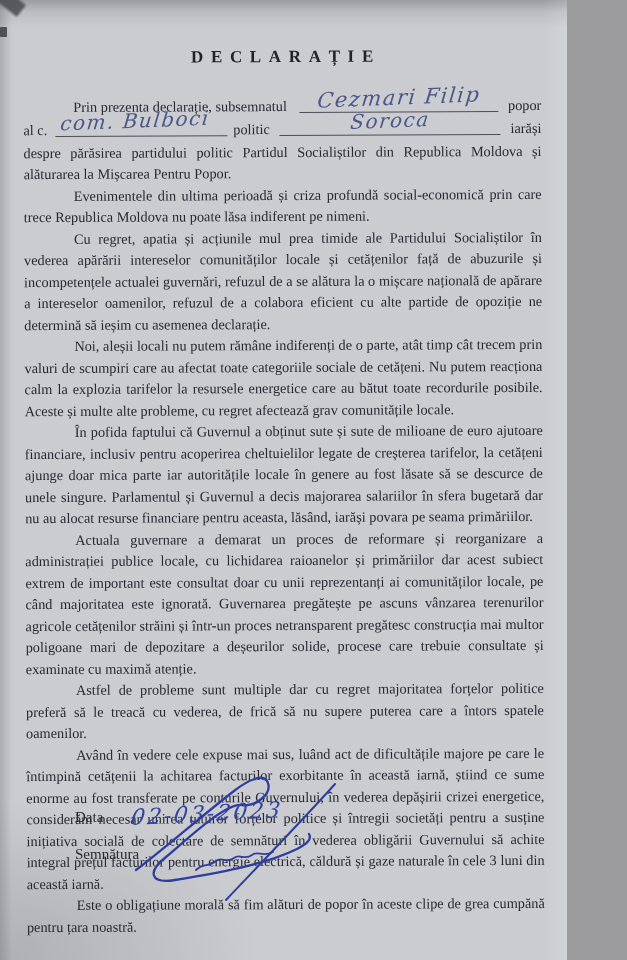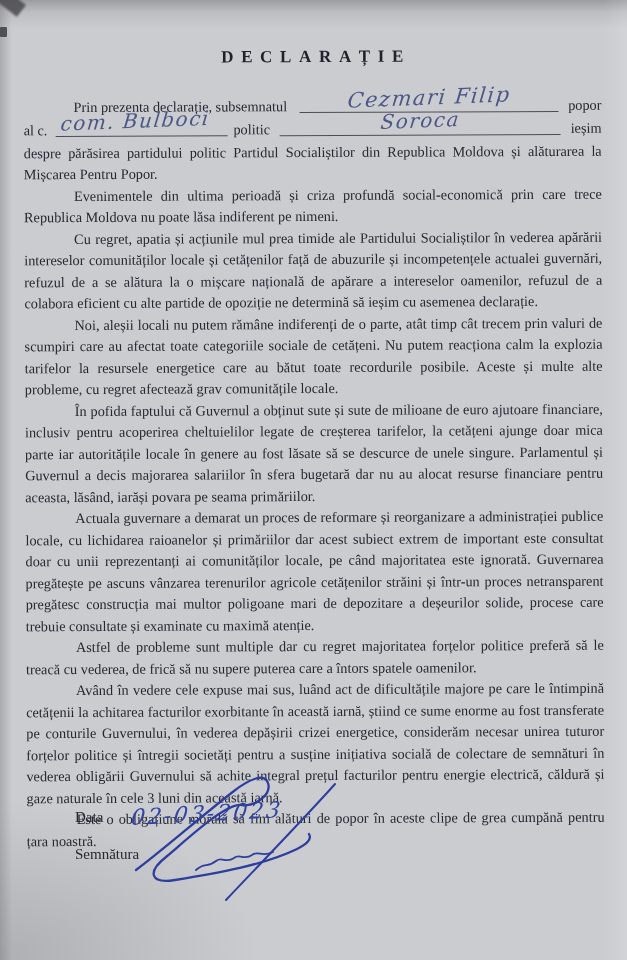--- a/index.html
+++ b/index.html
@@ -1,18 +1,18 @@
 <!DOCTYPE html>
 <html><head>
 <meta charset="utf-8">
 <style>
   html,body{margin:0;padding:0;}
   body{width:627px;height:960px;overflow:hidden;background:#9b9b9e;}
   .page{
-    position:relative;width:627px;height:960px;overflow:hidden;
+    position:relative;width:567px;height:960px;overflow:hidden;
     background:#cbccd0;
     font-family:"Liberation Serif","DejaVu Serif",serif;
     color:#262932;
   }
   
   .shade-top{position:absolute;left:0;top:0;right:0;height:30px;pointer-events:none;
     background:linear-gradient(180deg,rgba(118,118,122,.55),rgba(150,150,154,.28) 12px,rgba(150,150,154,0) 28px);}
   .shade-left{position:absolute;left:0;top:0;bottom:0;width:14px;pointer-events:none;
     background:linear-gradient(90deg,rgba(95,95,100,.30),rgba(95,95,100,0) 12px);}
   .shade-bl{position:absolute;left:0;bottom:0;width:420px;height:260px;pointer-events:none;
@@ -87,21 +87,21 @@
         <span class="lead-indent"></span>
         <span>Prin prezenta declarație, subsemnatul</span>
         <span class="blank blank-name"><span class="hw hw-name">Cezmari Filip</span></span>
         <span>popor</span>
       </div>
       <div class="intro-line">
         <span>al c.</span>
         <span class="blank blank-commune"><span class="hw hw-commune">com. Bulboci</span></span>
         <span>politic</span>
         <span class="blank blank-district"><span class="hw hw-district">Soroca</span></span>
-        <span>ieșim</span>
+        <span>iarăși</span>
       </div>
       <p class="intro-tail">despre părăsirea partidului politic Partidul Socialiștilor din Republica Moldova și alăturarea la Mișcarea Pentru Popor.</p>
     </div>
 
     <p class="para">Evenimentele din ultima perioadă și criza profundă social-economică prin care trece Republica Moldova nu poate lăsa indiferent pe nimeni.</p>
     <p class="para">Cu regret, apatia și acțiunile mul prea timide ale Partidului Socialiștilor în vederea apărării intereselor comunităților locale și cetățenilor față de abuzurile și incompetențele actualei guvernări, refuzul de a se alătura la o mișcare națională de apărare a intereselor oamenilor, refuzul de a colabora eficient cu alte partide de opoziție ne determină să ieșim cu asemenea declarație.</p>
     <p class="para">Noi, aleșii locali nu putem rămâne indiferenți de o parte, atât timp cât trecem prin valuri de scumpiri care au afectat toate categoriile sociale de cetățeni. Nu putem reacționa calm la explozia tarifelor la resursele energetice care au bătut toate recordurile posibile. Aceste și multe alte probleme, cu regret afectează grav comunitățile locale.</p>
     <p class="para">În pofida faptului că Guvernul a obținut sute și sute de milioane de euro ajutoare financiare, inclusiv pentru acoperirea cheltuielilor legate de creșterea tarifelor, la cetățeni ajunge doar mica parte iar autoritățile locale în genere au fost lăsate să se descurce de unele singure. Parlamentul și Guvernul a decis majorarea salariilor în sfera bugetară dar nu au alocat resurse financiare pentru aceasta, lăsând, iarăși povara pe seama primăriilor.</p>
     <p class="para">Actuala guvernare a demarat un proces de reformare și reorganizare a administrației publice locale, cu lichidarea raioanelor și primăriilor dar acest subiect extrem de important este consultat doar cu unii reprezentanți ai comunităților locale, pe când majoritatea este ignorată. Guvernarea pregătește pe ascuns vânzarea terenurilor agricole cetățenilor străini și într-un proces netransparent pregătesc construcția mai multor poligoane mari de depozitare a deșeurilor solide, procese care trebuie consultate și examinate cu maximă atenție.</p>
     <p class="para">Astfel de probleme sunt multiple dar cu regret majoritatea forțelor politice preferă să le treacă cu vederea, de frică să nu supere puterea care a întors spatele oamenilor.</p>

